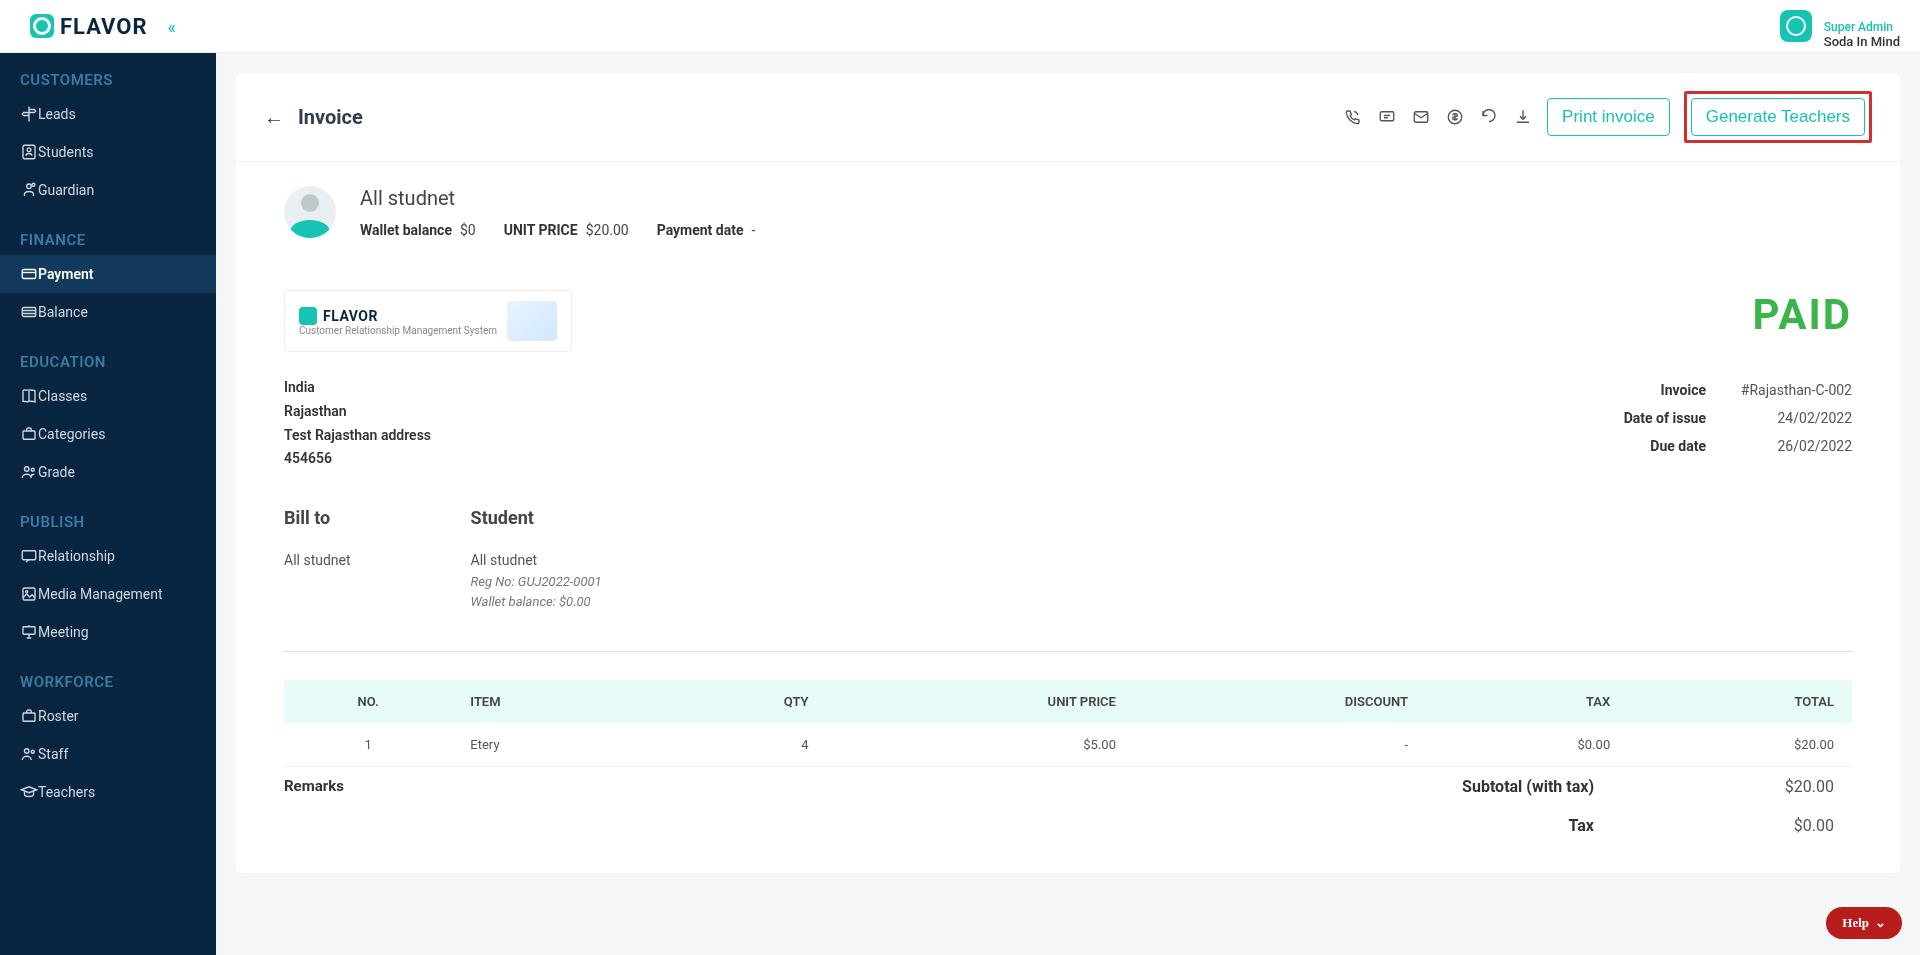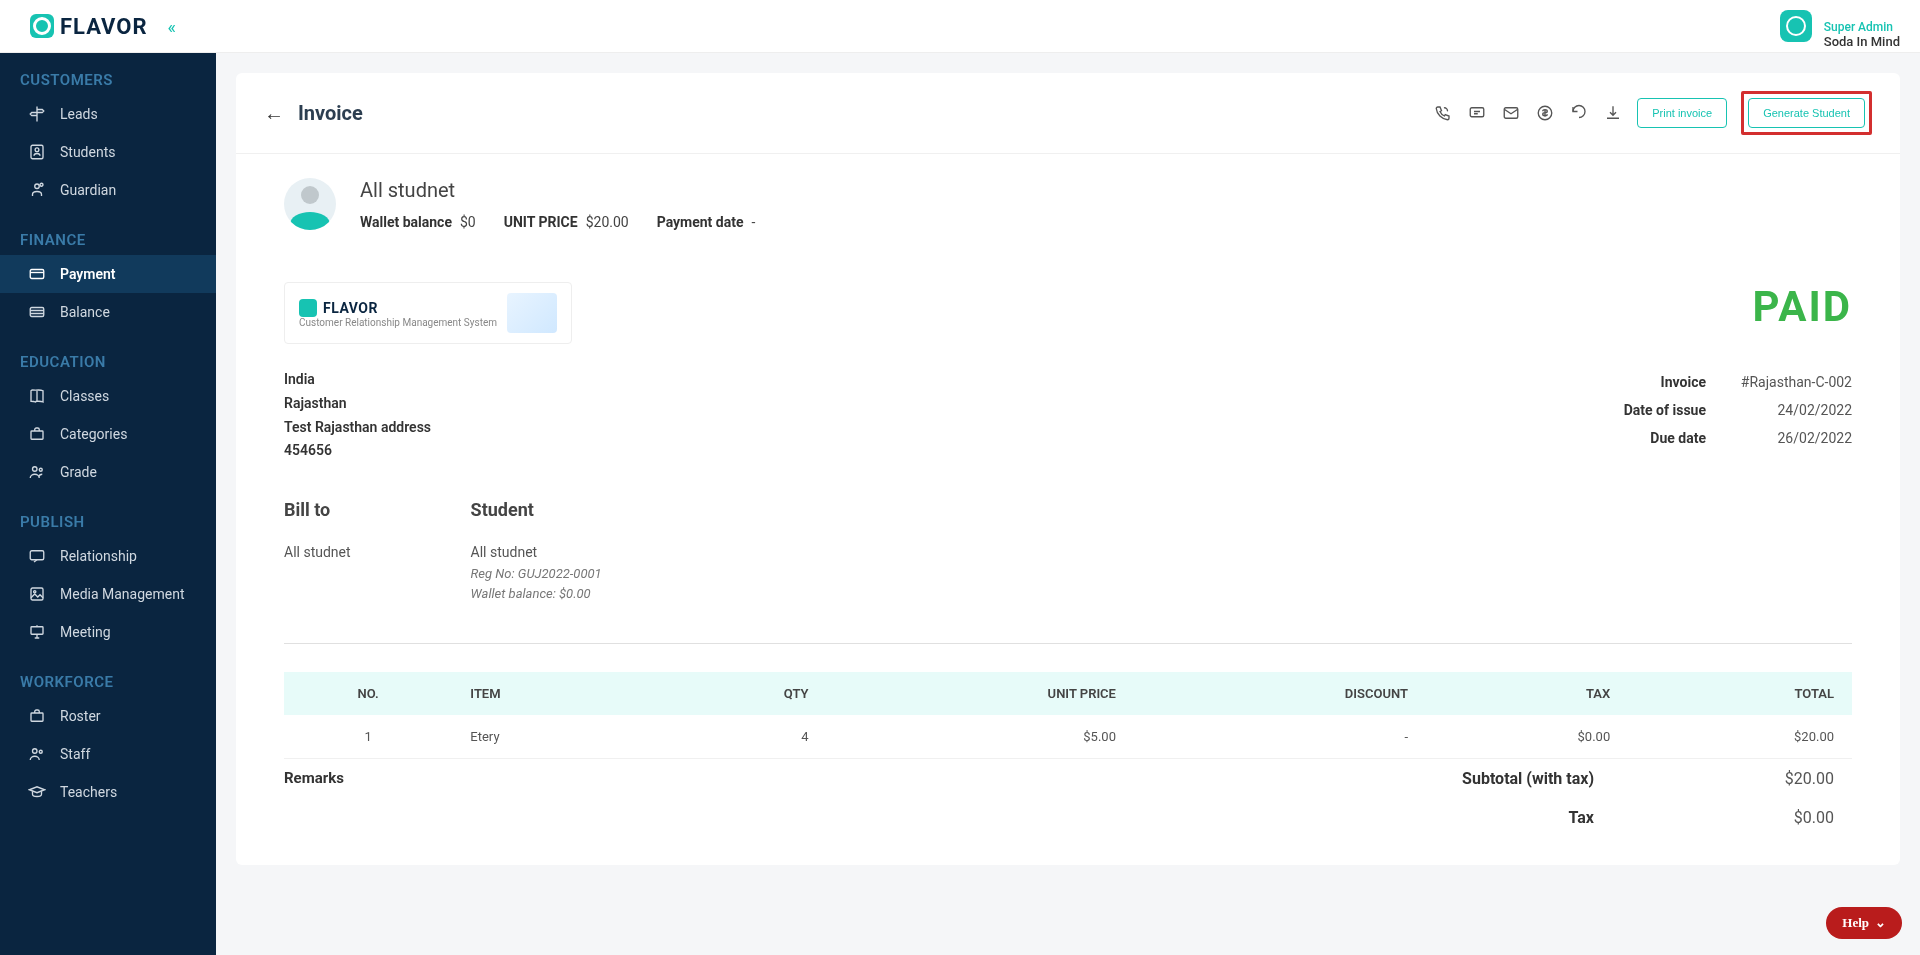--- a/index.html
+++ b/index.html
@@ -11,33 +11,33 @@
 .collapse-icon{margin-left:20px;color:#17c3b2;font-size:18px;cursor:pointer;}
 .topbar-right{margin-left:auto;display:flex;align-items:center;gap:12px;}
 .avatar-sm{width:32px;height:32px;border-radius:8px;background:#17c3b2;display:flex;align-items:center;justify-content:center;}
 .avatar-sm::after{content:"";width:16px;height:16px;border:2px solid #fff;border-radius:50%;}
 .user-info{text-align:left;}
 .user-role{color:#17c3b2;font-size:12px;font-weight:500;margin-top:16px;}
 .user-org{color:#333;font-size:13px;font-weight:500;}
 .sidebar{position:fixed;top:53px;left:0;width:216px;bottom:0;background:#0a2540;overflow-y:auto;z-index:50;}
 .nav-section{padding:12px 0 4px;}
 .nav-header{padding:6px 20px;color:#3a7ba8;font-size:15px;font-weight:600;letter-spacing:0.5px;}
-.nav-item{display:flex;align-items:center;gap:14px;padding:10px 28px;color:#d0d8e0;font-size:14px;cursor:pointer;}
+.nav-item{display:flex;align-items:center;padding:10px 20px;color:#d0d8e0;font-size:14px;cursor:pointer;}
 .nav-item.active{background:#113a5c;color:#fff;font-weight:600;}
 .nav-icon{width:18px;height:18px;display:flex;align-items:center;justify-content:center;flex-shrink:0;}
 .nav-icon svg{width:18px;height:18px;stroke:currentColor;fill:none;stroke-width:1.8;}
 .main{margin-left:216px;margin-top:53px;padding:20px;}
 .card{background:#fff;border-radius:6px;margin-bottom:0;}
 .card-header{display:flex;align-items:center;padding:18px 28px;border-bottom:1px solid #f0f0f0;}
 .back-arrow{font-size:20px;color:#333;margin-right:14px;cursor:pointer;}
 .page-title{font-size:20px;font-weight:700;color:#2c3e50;}
 .header-actions{margin-left:auto;display:flex;align-items:center;gap:14px;}
 .header-icon{width:20px;height:20px;display:flex;align-items:center;justify-content:center;color:#555;cursor:pointer;}
 .header-icon svg{width:18px;height:18px;stroke:currentColor;fill:none;stroke-width:1.8;}
-.btn-outline{border:1px solid #17c3b2;color:#17c3b2;background:transparent;padding:8px 14px;border-radius:4px;font-size:11px;font-weight:500;cursor:pointer;}
+.btn-outline{border:1px solid #17c3b2;color:#17c3b2;background:transparent;padding:8px 14px;border-radius:4px;font-size:17px;font-weight:500;cursor:pointer;}
 .highlight-box{border:3px solid #d32f2f;padding:4px;border-radius:2px;}
 .summary{display:flex;align-items:center;gap:24px;padding:24px 48px;}
 .avatar-lg{width:52px;height:52px;border-radius:50%;background:#e8f0f4;position:relative;overflow:hidden;}
 .avatar-lg::before{content:"";position:absolute;top:8px;left:50%;transform:translateX(-50%);width:18px;height:18px;background:#c0c8cc;border-radius:50%;}
 .avatar-lg::after{content:"";position:absolute;bottom:-6px;left:50%;transform:translateX(-50%);width:40px;height:24px;background:#17c3b2;border-radius:50% 50% 0 0;}
 .summary-body{flex:1;}
 .summary-title{font-size:20px;font-weight:400;color:#444;margin-bottom:12px;}
 .summary-meta{display:flex;gap:28px;font-size:14px;}
 .meta-label{font-weight:700;color:#333;}
 .meta-value{color:#444;margin-left:8px;}
@@ -281,21 +281,21 @@
               <path d="M4 4v6h6"></path>
             </svg>
           </span>
         <span class="header-icon">
             <svg viewBox="0 0 24 24">
               <path d="M12 3v12M8 11l4 4 4-4M4 19h16"></path>
             </svg>
           </span>
         <button class="btn-outline">Print invoice</button>
         <span class="highlight-box">
-          <button class="btn-outline">Generate Student</button>
+          <button class="btn-outline">Generate Teachers</button>
         </span>
       </div>
     </div>
 
     <div class="summary">
       <div class="avatar-lg"></div>
       <div class="summary-body">
         <div class="summary-title">All studnet</div>
         <div class="summary-meta">
           <span><span class="meta-label">Wallet balance</span><span class="meta-value">$0</span></span>

